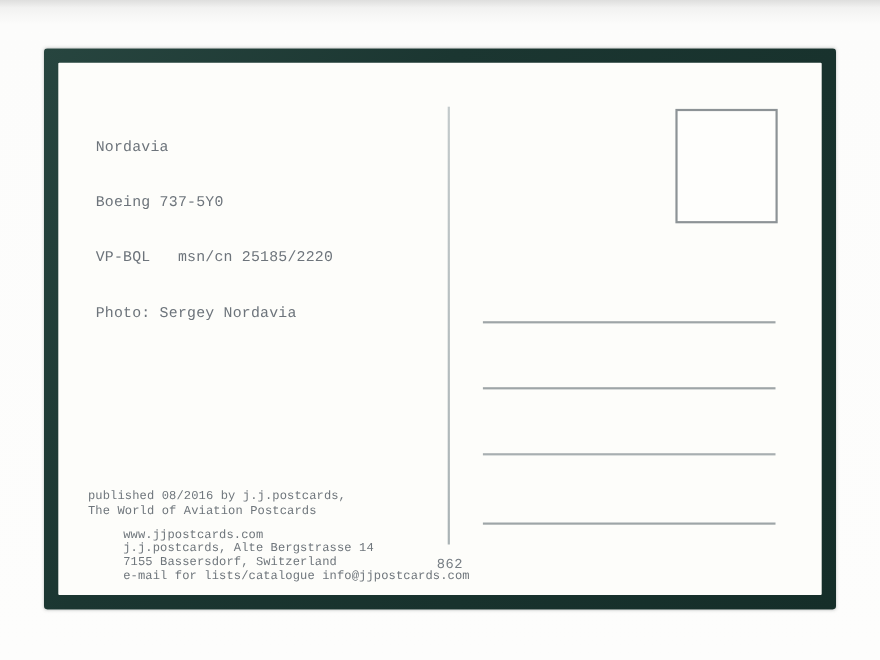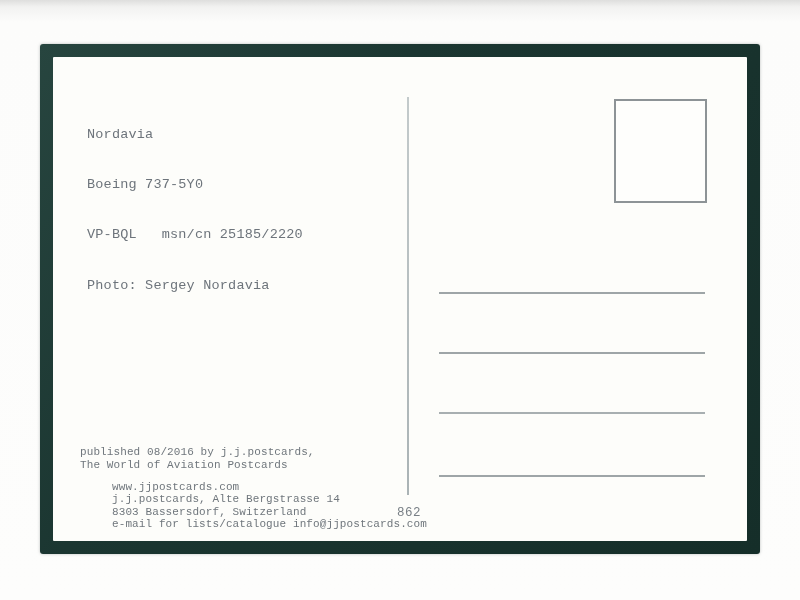--- a/index.html
+++ b/index.html
@@ -137,21 +137,21 @@
       </div>
 
       <div class="pub">
         <div>published 08/2016 by j.j.postcards,</div>
         <div>The World of Aviation Postcards</div>
       </div>
 
       <div class="contact">
         <div>www.jjpostcards.com</div>
         <div>j.j.postcards, Alte Bergstrasse 14</div>
-        <div>8303 Bassersdorf, Switzerland</div>
+        <div>7155 Bassersdorf, Switzerland</div>
         <div>e-mail for lists/catalogue info@jjpostcards.com</div>
       </div>
 
       <div class="num">862</div>
 
     </div>
   </div>
 </div>
 
 </body></html>

